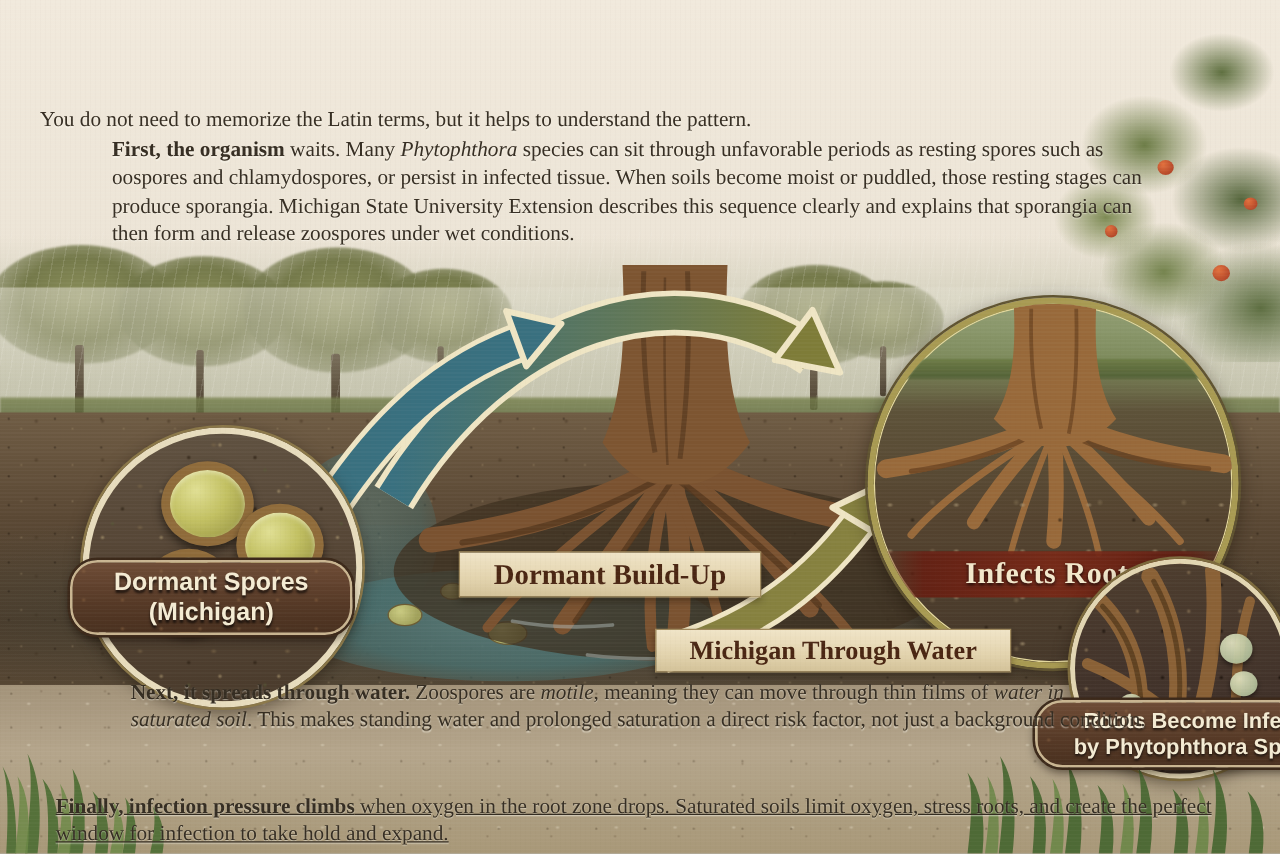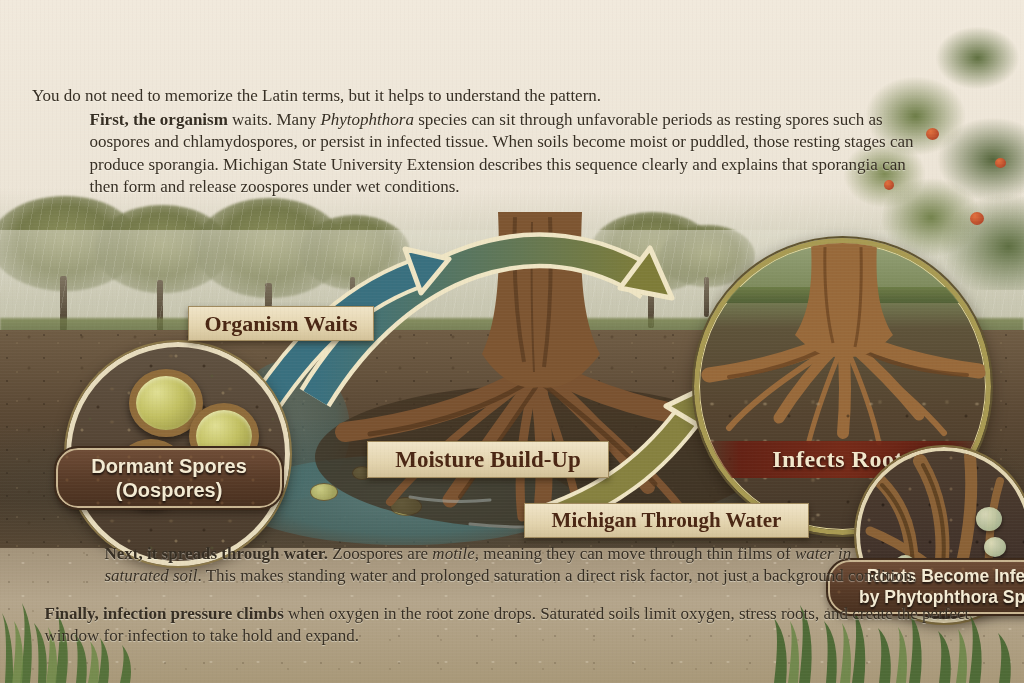--- a/index.html
+++ b/index.html
@@ -327,33 +327,30 @@
         <path d="M63,14 Q90,62 82,126" stroke-width="4"></path>
         <path d="M22,34 Q58,72 52,136" stroke-width="4"></path>
       </g>
     </svg>
     <div class="pale-blob" style="left:116px;top:56px;width:26px;height:24px;"></div>
     <div class="pale-blob" style="left:124px;top:86px;width:22px;height:20px;"></div>
     <div class="pale-blob" style="left:84px;top:120px;width:28px;height:22px;"></div>
     <div class="pale-blob" style="left:36px;top:104px;width:18px;height:15px;"></div>
   </div>
 
-  <div class="banner" style="left:188px;top:306px;width:184px;height:33px;font-size:22px;">
-    <span>Organism Waits</span>
-  </div>
   <div class="banner" style="left:367px;top:441px;width:240px;height:35px;font-size:23px;">
-    <span>Moisture Build-Up</span>
+    <span>Dormant Build-Up</span>
   </div>
   <div class="banner" style="left:524px;top:503px;width:283px;height:33px;font-size:21px;">
     <span>Michigan Through Water</span>
   </div>
 
   <div class="badge" style="left:56px;top:448px;width:222px;height:56px;font-size:20px;">
     <span>Dormant Spores</span>
-    <span>(Oospores)</span>
+    <span>(Michigan)</span>
   </div>
   <div class="badge" style="left:828px;top:560px;width:268px;height:50px;font-size:17.5px;">
     <span>Roots Become Infected</span>
     <span>by Phytophthora Species</span>
   </div>
 
   <svg class="grass-svg" style="left:0;bottom:0;" width="160" height="90" viewBox="0 0 160 90">
     <g fill="#55713a">
       <path d="M5,90 Q8,35 2,20 Q14,40 13,90 Z"></path>
         <path d="M20,90 Q28,30 22,10 Q36,35 30,90 Z"></path>
@@ -385,16 +382,16 @@
       <path d="M24,100 Q30,52 26,38 Q38,56 34,100 Z"></path>
         <path d="M76,100 Q82,54 78,40 Q90,58 86,100 Z"></path>
       <path d="M132,100 Q138,56 134,44 Q146,60 142,100 Z"></path>
         <path d="M192,100 Q198,58 194,46 Q206,62 202,100 Z"></path>
     </g>
   </svg>
 
   <div class="para" style="top:85px;width:960px;"><span>You do not need to memorize the Latin terms, but it helps to understand the pattern.</span></div>
   <div class="para" style="top:109px;width:845px;"><span style="font-weight: bold;">First, the organism</span><span> waits. Many </span><span style="font-style: italic;">Phytophthora</span><span> species can sit through unfavorable periods as resting spores such as oospores and chlamydospores, or persist in infected tissue. When soils become moist or puddled, those resting stages can produce sporangia. Michigan State University Extension describes this sequence clearly and explains that sporangia can then form and release zoospores under wet conditions.</span></div>
   <div class="para" style="top:543px;width:815px;"><span style="font-weight: bold;">Next, it spreads through water.</span><span> Zoospores are </span><span style="font-style: italic;">motile</span><span>, meaning they can move through thin films of </span><span style="font-style: italic;">water in saturated soil</span><span>. This makes standing water and prolonged saturation a direct risk factor, not just a background condition.</span></div>
-  <div class="para" style="top:603px;width:935px;"><span style="font-weight: bold;">Finally, infection pressure climbs</span><span> when oxygen in the root zone drops. Saturated soils limit oxygen, stress roots, and create the perfect window for infection to take hold and expand.</span></div>
+  <div class="para" style="top:634px;width:935px;text-decoration:underline;"><span style="font-weight: bold;">Finally, infection pressure climbs</span><span> when oxygen in the root zone drops. Saturated soils limit oxygen, stress roots, and create the perfect window for infection to take hold and expand.</span></div>
 
   <div class="paper-texture"></div>
 </div>
 
 </body></html>

